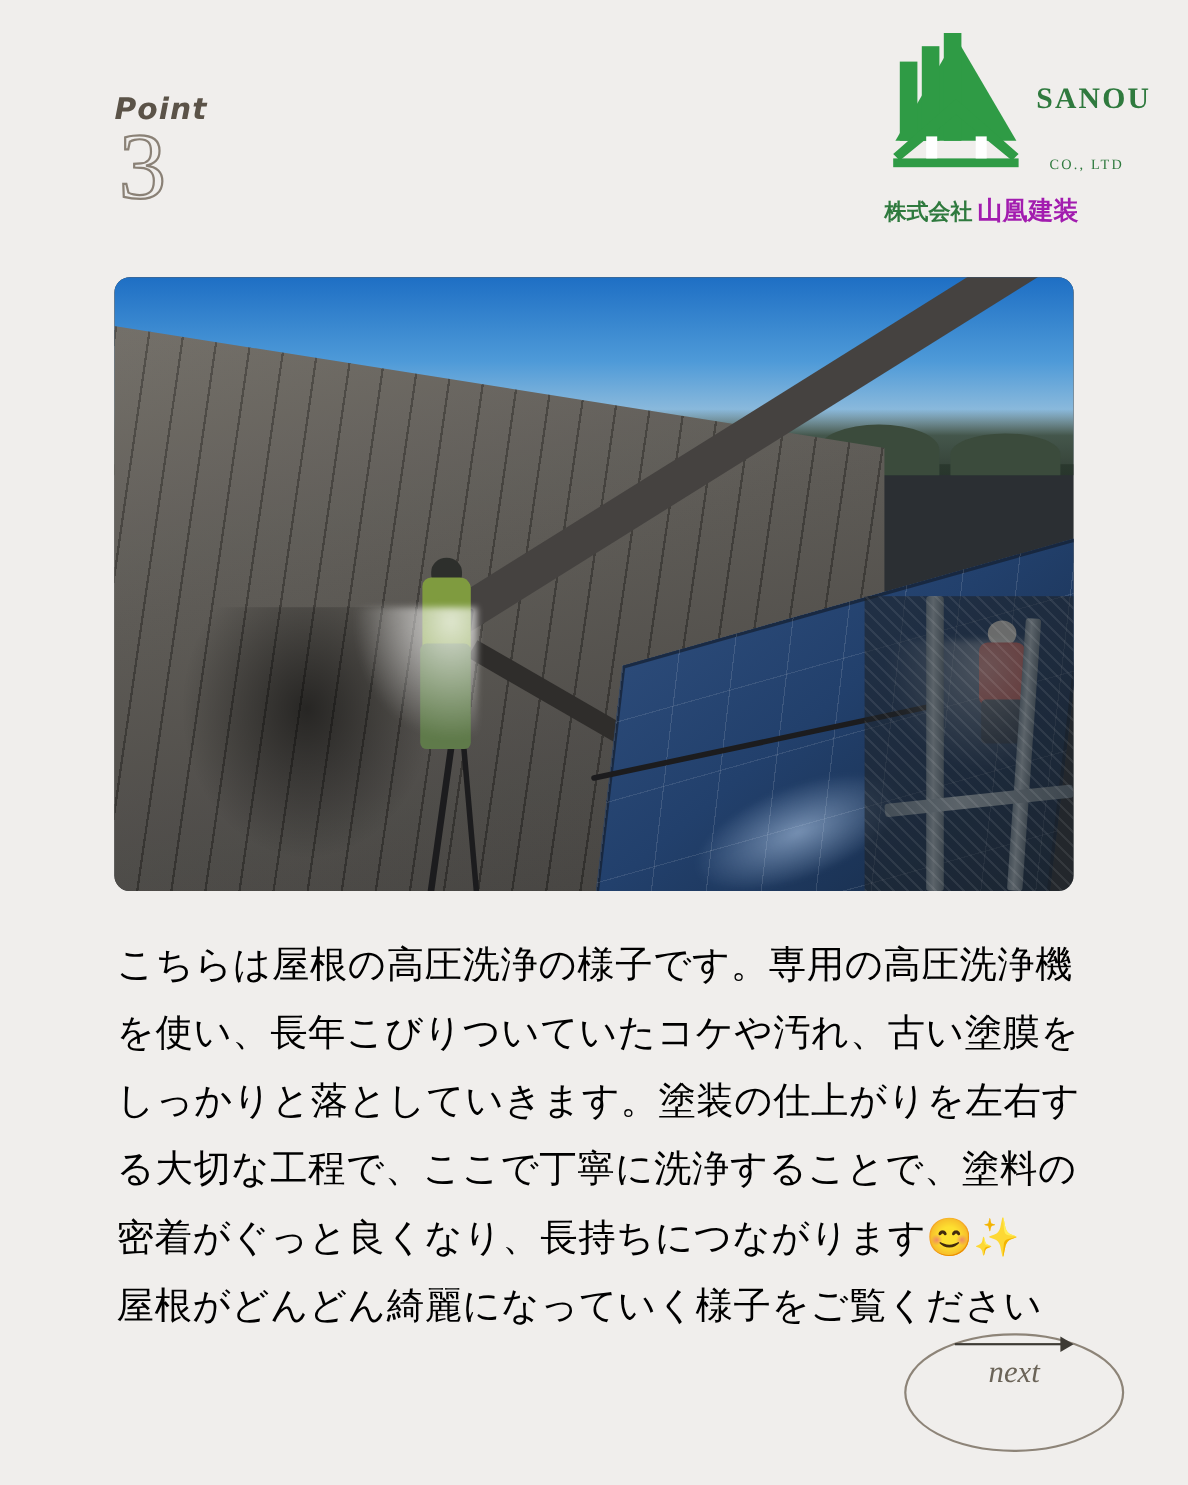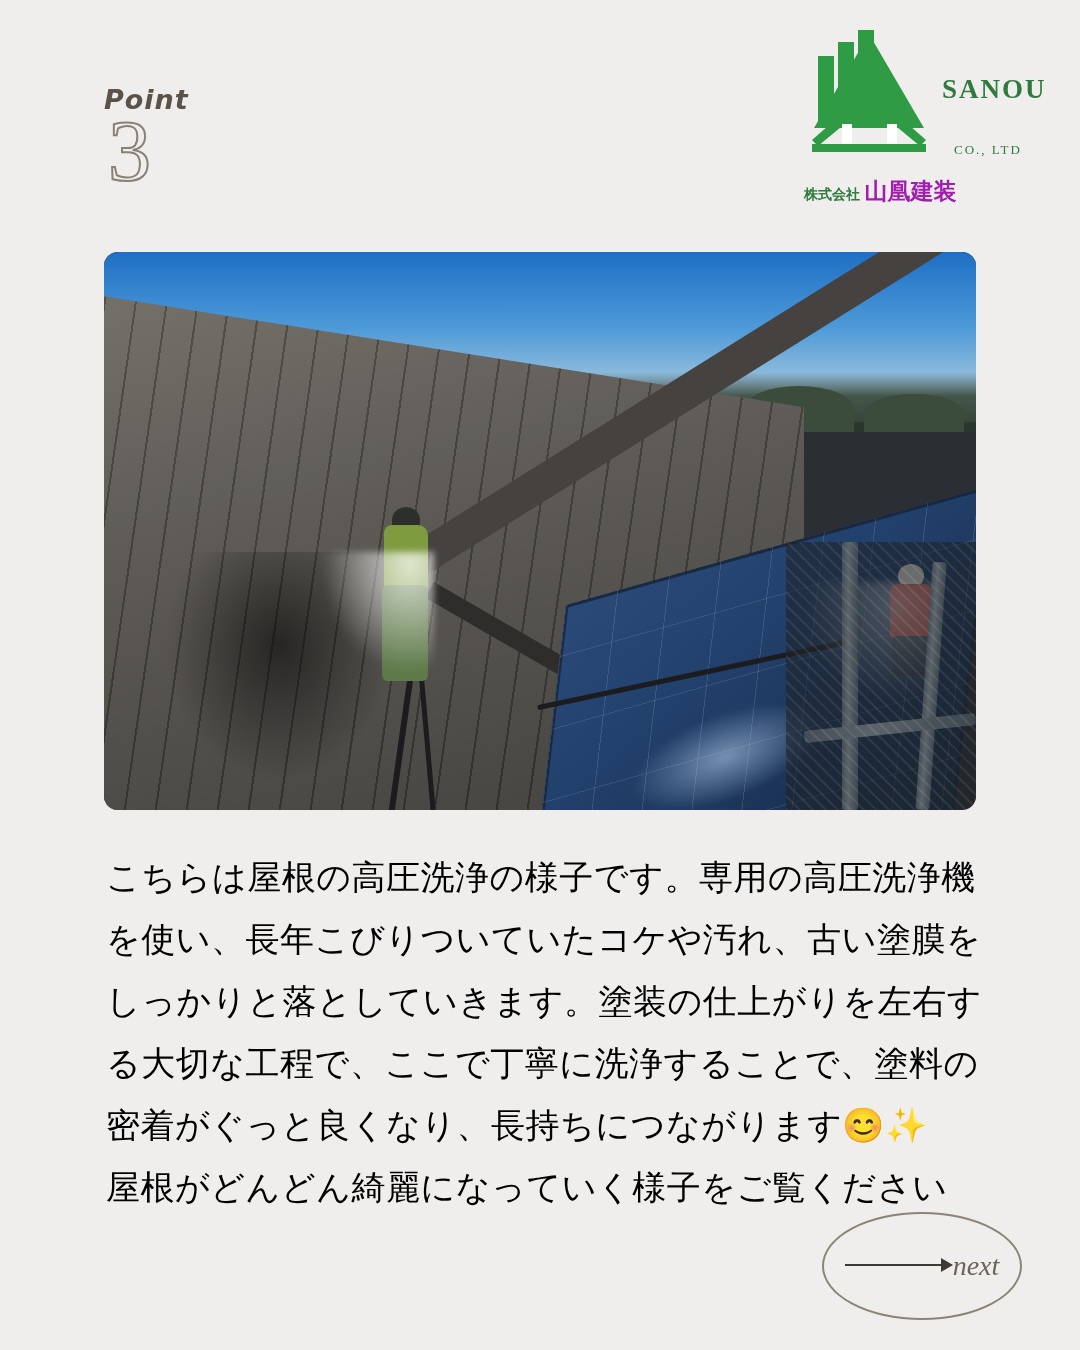--- a/index.html
+++ b/index.html
@@ -91,21 +91,21 @@
     color: #2f7a3e;
     margin-top: 36px;
   }
   .logo-jp {
     position: absolute;
     left: 2px;
     top: 148px;
     white-space: nowrap;
   }
   .logo-jp .small {
-    font-size: 14px;
+    font-size: 20px;
     color: #2f7a3e;
     font-weight: bold;
     letter-spacing: 0px;
   }
   .logo-jp .big {
     font-size: 23px;
     color: #a21caf;
     font-weight: bold;
     letter-spacing: 0px;
   }
@@ -324,22 +324,22 @@
   
   .next-btn {
     position: absolute;
     right: 58px;
     bottom: 30px;
     width: 196px;
     height: 104px;
     border: 2px solid #8d8478;
     border-radius: 50%;
     display: flex;
+    flex-direction: column;
     align-items: center;
-    justify-content: center;
   }
   .next-arrow {
     width: 108px;
     height: 16px;
     position: relative;
     margin-bottom: 2px;
   }
   .next-arrow .line {
     position: absolute;
     left: 0;

